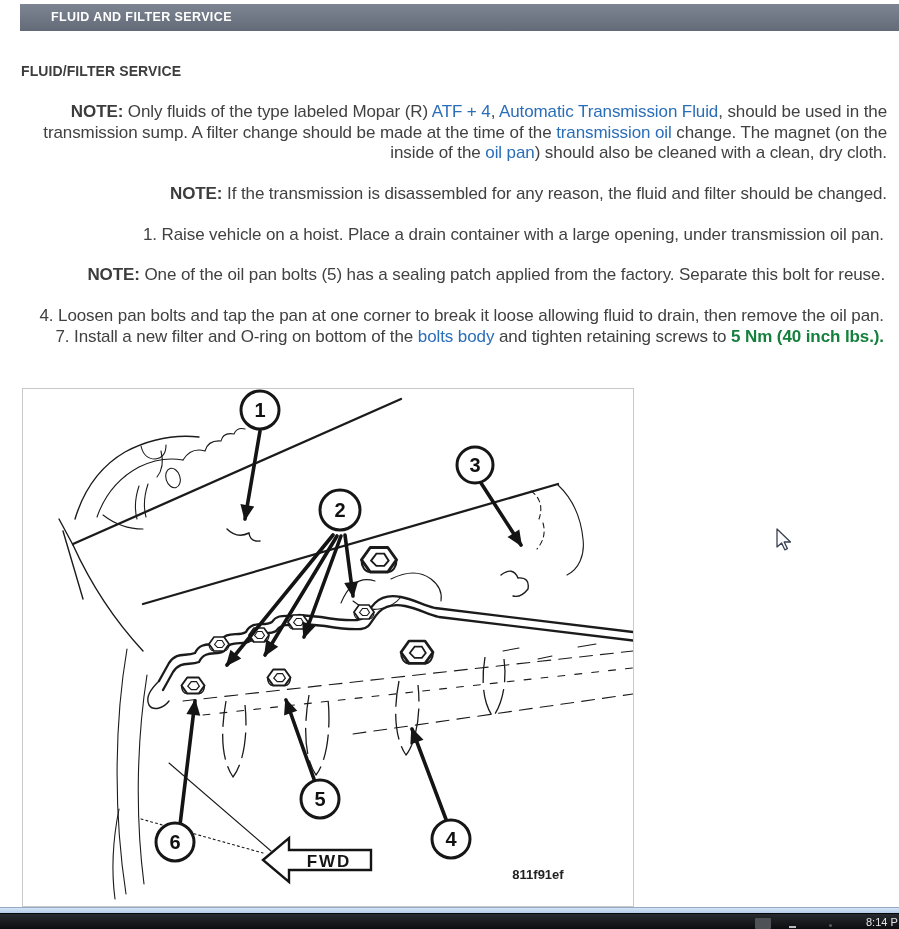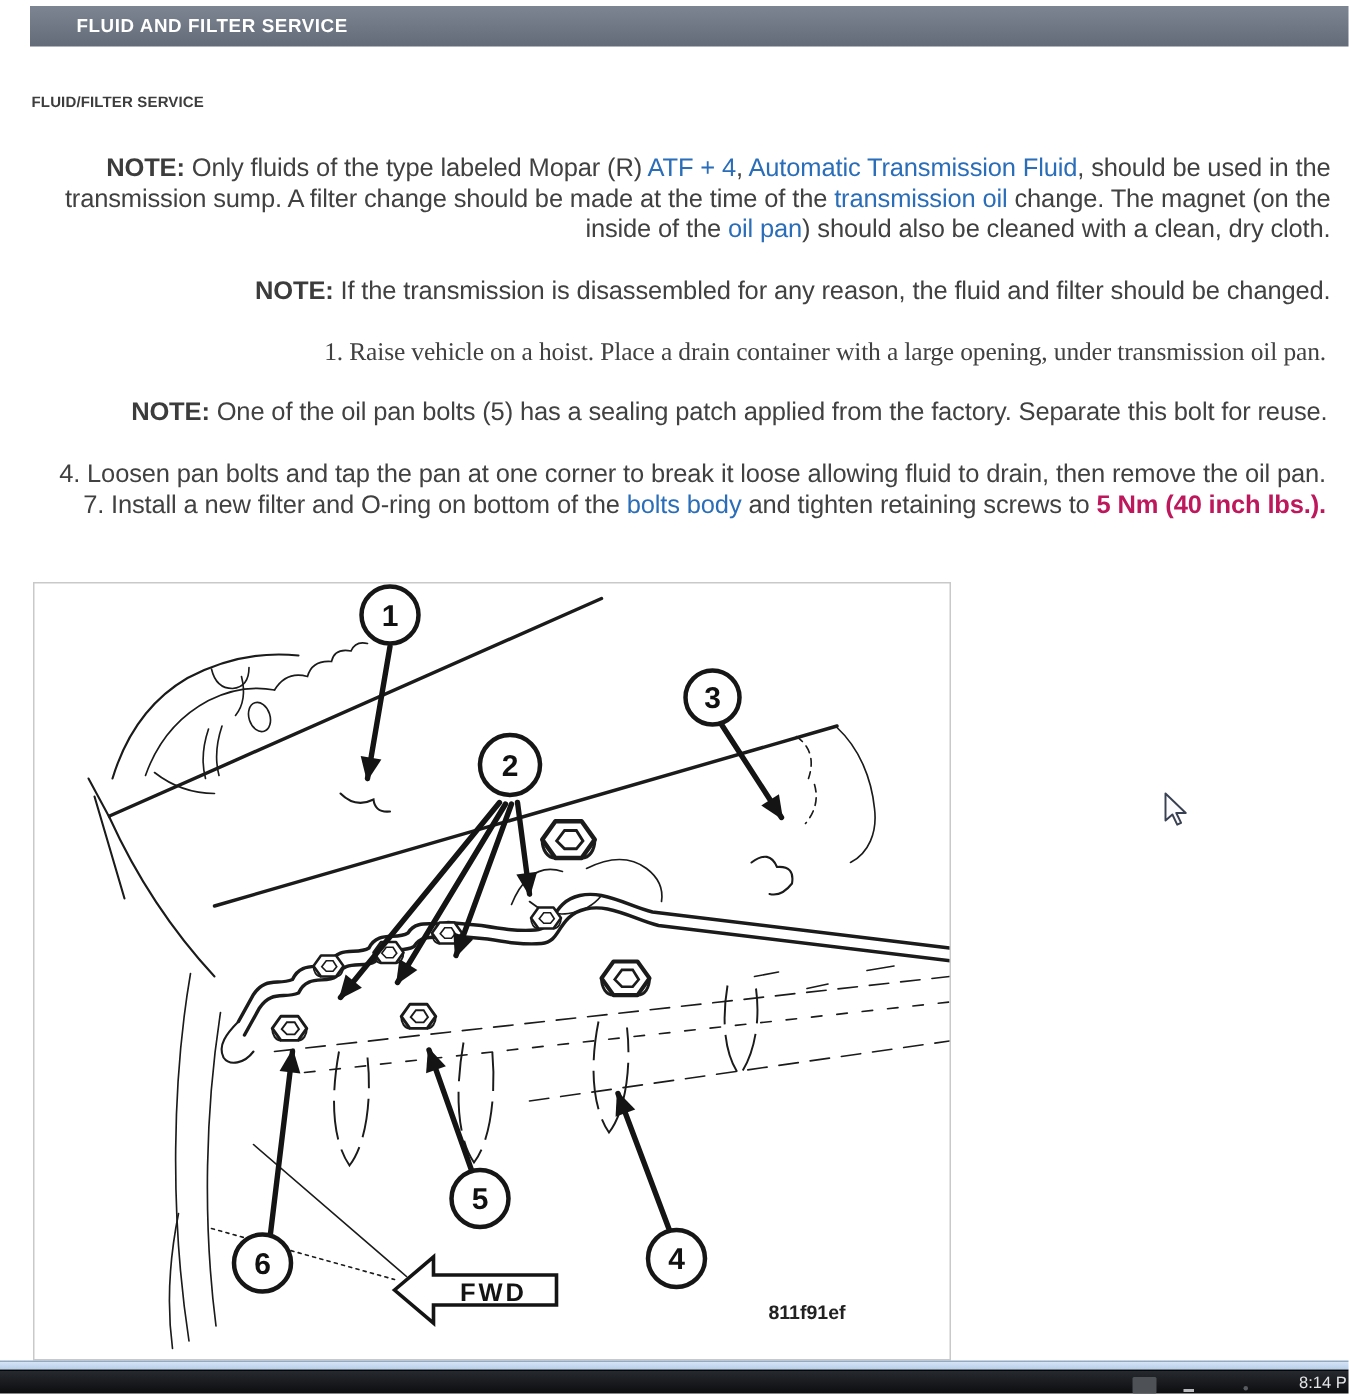--- a/index.html
+++ b/index.html
@@ -7,30 +7,30 @@
     width:899px;height:929px;position:relative;overflow:hidden;
     background:#ffffff;color:#414141;
     font-family:"Liberation Sans",sans-serif;
   }
   .hdr{
     position:absolute;left:20px;top:4px;right:0;height:27px;
     background:linear-gradient(#7c8591,#626b77);
     color:#fff;font-size:12.5px;font-weight:bold;line-height:27px;
     padding-left:31px;letter-spacing:.4px;box-sizing:border-box;
   }
-  .pagehead{position:absolute;left:21px;top:63px;font-weight:bold;font-size:10px;color:#3d3d3d;letter-spacing:.1px;text-align:right;}
+  .pagehead{position:absolute;left:21px;top:63px;font-weight:bold;font-size:14px;color:#3d3d3d;letter-spacing:.1px;text-align:right;}
   .para{position:absolute;font-size:17px;line-height:20.7px;letter-spacing:-0.1px;text-align:right;}
   #p1{left:21px;top:102px;width:866px;}
   #p2{left:21px;top:184px;width:866px;}
-  #s1{left:24px;top:225px;width:860px;font-family:Liberation Serif, serif;}
+  #s1{left:24px;top:225px;width:860px;}
   #n3{left:35px;top:265px;width:850px;}
   #s2{left:24px;top:306px;width:860px;}
   #s3{left:24px;top:327px;width:860px;}
   .bnote{font-weight:bold;color:#3c3c3c;}
-  .bld{font-weight:bold;color:#be185d;}
+  .bld{font-weight:bold;color:#15803d;}
   .lnk{color:#2a6db8;cursor:pointer;text-decoration:none;}
   .figure{
     position:absolute;left:22px;top:388px;width:610px;height:517px;
     border:1px solid #c9c9c9;background:#fff;
   }
   
   .ln{fill:none;stroke:#1b1b1b;stroke-width:1.4;stroke-linecap:round;}
   .thin{stroke-width:1.1;}
   .thk{stroke-width:2.3;}
   .dsh1{stroke-dasharray:13 8;}

